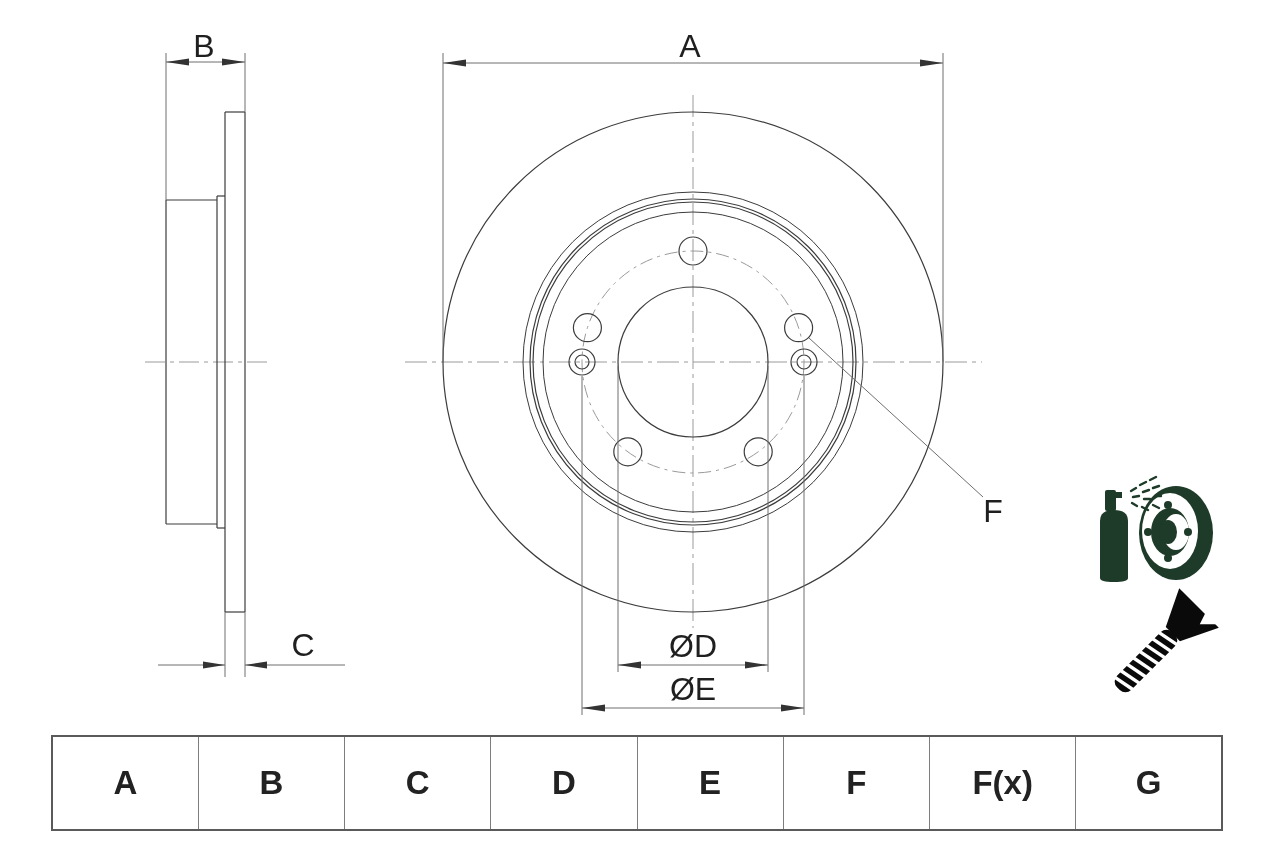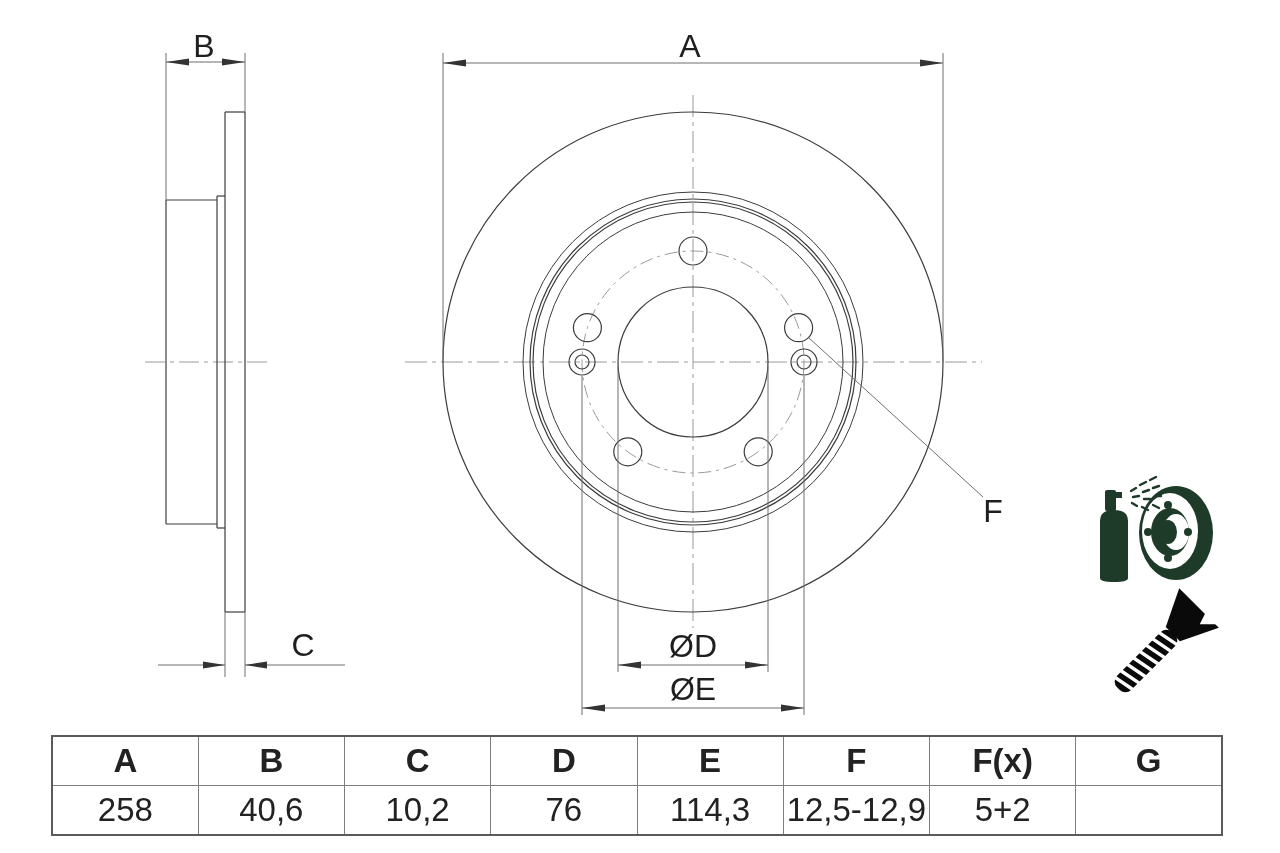--- a/index.html
+++ b/index.html
@@ -184,26 +184,16 @@
         <tr>
     <th>A</th>
     <th>B</th>
     <th>C</th>
     <th>D</th>
     <th>E</th>
     <th>F</th>
     <th>F(x)</th>
     <th>G</th>
   </tr>
-  <tr>
-    <td>258</td>
-    <td>40,6</td>
-    <td>10,2</td>
-    <td>76</td>
-    <td>114,3</td>
-    <td>12,5-12,9</td>
-    <td>5+2</td>
-    <td></td>
-  </tr>
 </tbody>
     </table>
 
 </div>
 
 </body></html>

